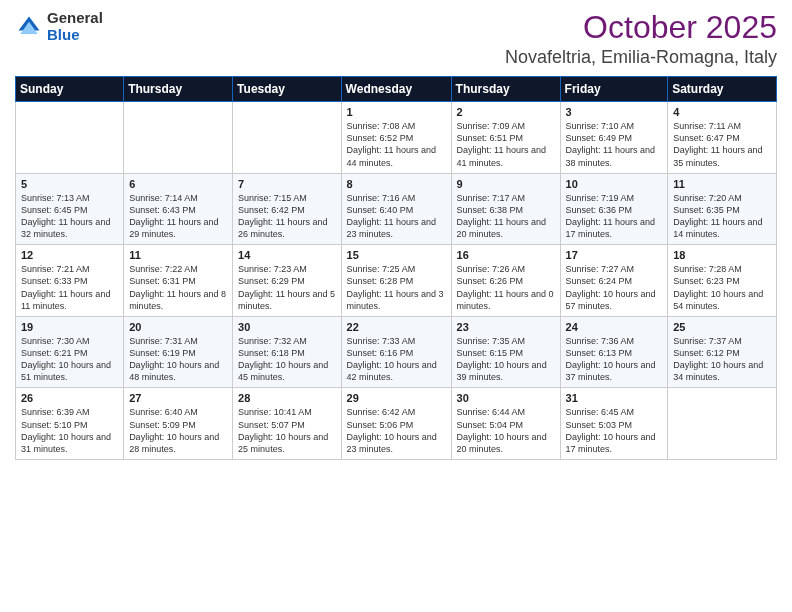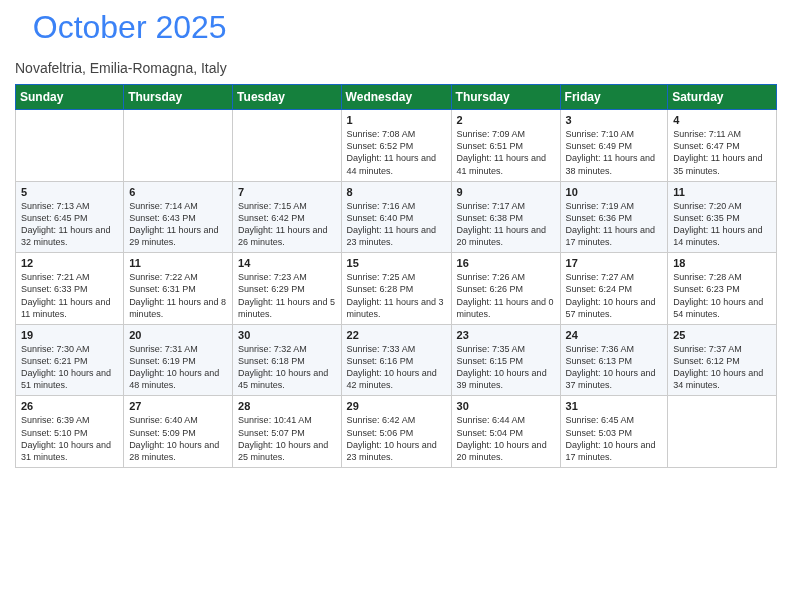--- a/index.html
+++ b/index.html
@@ -45,35 +45,35 @@
     .logo-icon {
       width: 28px;
       height: 28px;
     }
     .title-block {
       text-align: right;
     }
     .month-title {
       font-size: 32px;
       font-weight: normal;
-      color: #3b82f6;
+      color: #701a75;
       line-height: 1.1;
     }
     .location {
-      font-size: 14px;
+      font-size: 18px;
       color: #444;
-      margin-top: 15px;
+      margin-top: 2px;
     }
     .calendar {
       width: 100%;
       border-collapse: collapse;
       border: 1px solid #bbb;
     }
     .calendar th {
-      background: #15803d;
+      background: #0f172a;
       color: #fff;
       font-size: 12px;
       font-weight: bold;
       padding: 5px 4px;
       text-align: left;
       border: 1px solid #1565c0;
     }
     .calendar td {
       vertical-align: top;
       border: 1px solid #ccc;
@@ -101,20 +101,30 @@
     }
     .empty-cell {
       background: #fff !important;
     }
   </style>
 </head>
 <body>
 
 <div class="page">
   <div class="header">
+    <div class="logo">
+      <svg class="logo-icon" viewBox="0 0 32 32" xmlns="http://www.w3.org/2000/svg">
+        <polygon points="16,4 28,20 4,20" fill="#1565c0"></polygon>
+        <polygon points="16,10 26,24 6,24" fill="#90caf9"></polygon>
+      </svg>
+      <div class="logo-text">
+        <span class="logo-general">General</span>
+        <span class="logo-blue">Blue</span>
+      </div>
+    </div>
     <div class="title-block">
       <div class="month-title">October 2025</div>
       <div class="location">Novafeltria, Emilia-Romagna, Italy</div>
     </div>
   </div>
 
   <table class="calendar">
     <thead>
       <tr>
         <th>Sunday</th>

